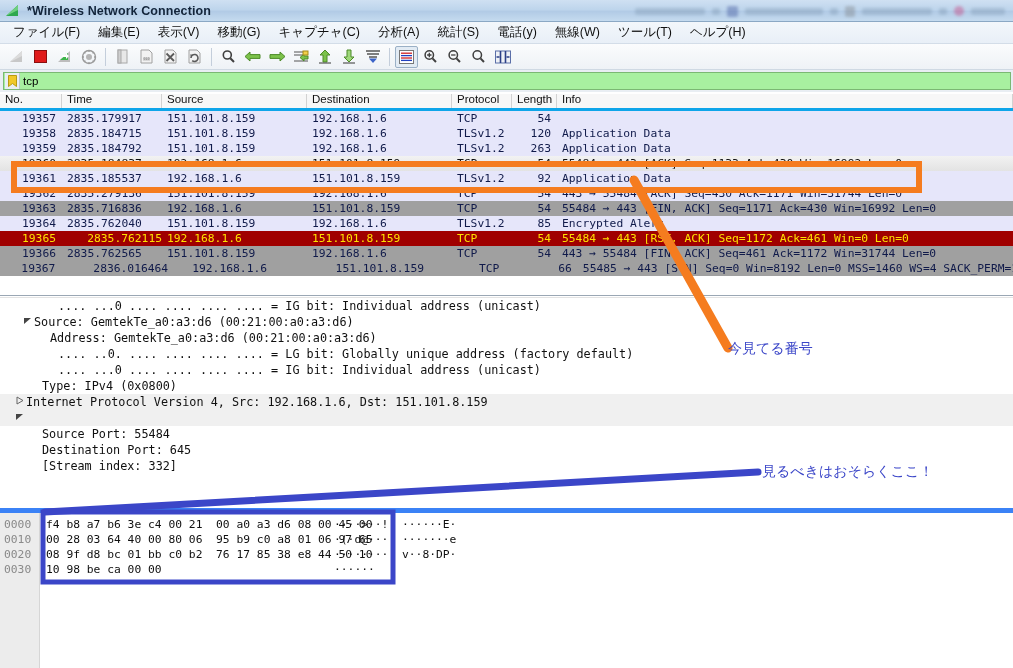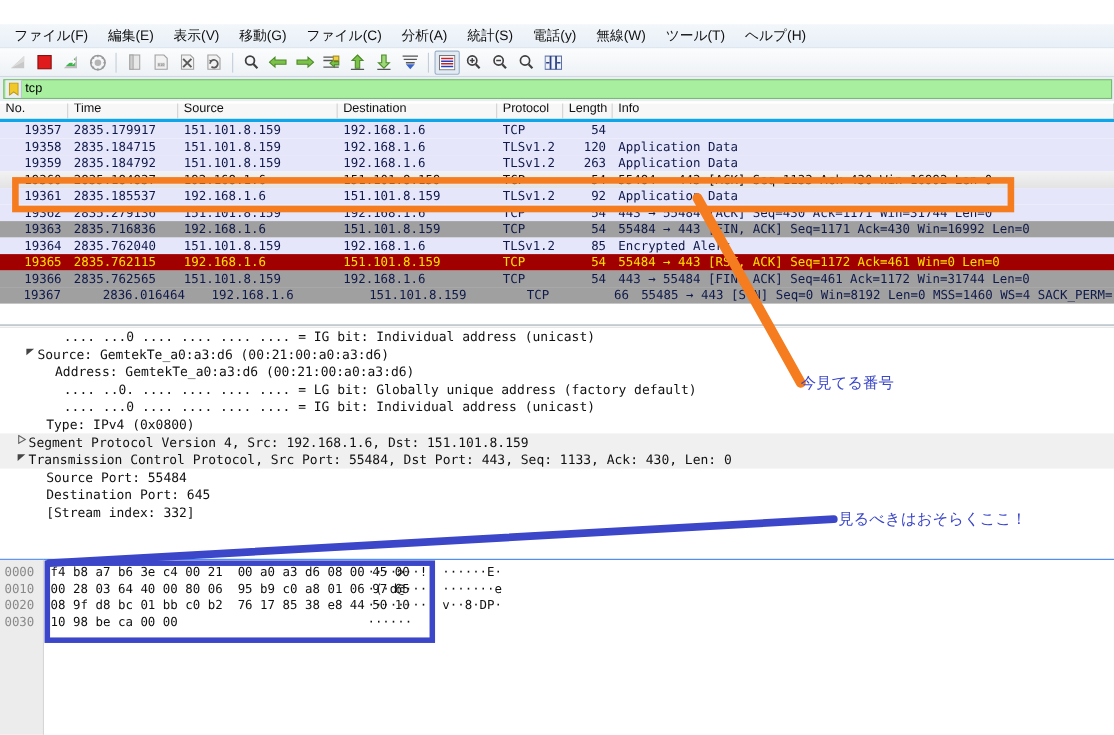--- a/index.html
+++ b/index.html
@@ -123,21 +123,21 @@
     color: #101010;
   }
   .drow { height: 16px; line-height: 16px; white-space: nowrap; display: flex; align-items: center; }
   .drow .twisty { width: 14px; flex: 0 0 14px; text-align: center; color: #555; font-size: 9px; }
   .drow .dtxt { white-space: pre; }
   .drow.hl { background: #f0f0f0; }
 
   
   .hexpane {
     position: absolute; left: 0; top: 508px; width: 1013px; height: 160px;
-    background: #ffffff; border-top: 1px solid #3b82f6;
+    background: #ffffff; border-top: 5px solid #3b82f6;
     font-family: "DejaVu Sans Mono", monospace; font-size: 11.3px;
   }
   .hexgutter {
     position: absolute; left: 0; top: 0; width: 40px; height: 160px;
     background: #ececec; border-right: 1px solid #d6d6d6;
   }
   .hexrow { height: 15px; line-height: 15px; white-space: pre; display: flex; }
   .hexoff { width: 40px; color: #8a8a8a; padding-left: 4px; }
   .hexbytes { color: #101010; padding-left: 6px; width: 280px; }
   .hexascii { color: #101010; padding-left: 14px; }
@@ -150,27 +150,48 @@
   svg.overlay {
     position: absolute; left: 0; top: 0; width: 1013px; height: 668px;
     pointer-events: none;
   }
 </style>
 </head>
 <body>
 
 <div id="app">
 
+  <div class="titlebar">
+    <div class="tb-ghost">
+      <div class="g" style="width:70px"></div>
+      <div class="g" style="width:8px"></div>
+      <div class="gsq"></div>
+      <div class="g" style="width:78px"></div>
+      <div class="g" style="width:8px"></div>
+      <div class="gsq2"></div>
+      <div class="g" style="width:70px"></div>
+      <div class="g" style="width:8px"></div>
+      <div class="gsq3"></div>
+      <div class="g" style="width:34px"></div>
+    </div>
+    <div class="title-icon">
+      <svg width="16" height="14" viewBox="0 0 16 14">
+        <path d="M1 12 L13 1 L13 12 Z" fill="#2fa84f"></path>
+        <path d="M1 12 L13 1 L13 6 Z" fill="#6fcf7f"></path>
+      </svg>
+    </div>
+    <div class="title-text">*Wireless Network Connection</div>
+  </div>
 
   <div class="menubar" id="menubar">
       <div class="menu-item">ファイル(F)</div>
       <div class="menu-item">編集(E)</div>
       <div class="menu-item">表示(V)</div>
       <div class="menu-item">移動(G)</div>
-      <div class="menu-item">ファイル(C)</div>
+      <div class="menu-item">キャプチャ(C)</div>
       <div class="menu-item">分析(A)</div>
       <div class="menu-item">統計(S)</div>
       <div class="menu-item">電話(y)</div>
       <div class="menu-item">無線(W)</div>
       <div class="menu-item">ツール(T)</div>
       <div class="menu-item">ヘルプ(H)</div>
     </div>
 
   <div class="toolbar">
     <div class="tbtn">
@@ -402,21 +423,21 @@
           <div class="c num" style="width: 62px;">19364</div>
           <div class="c" style="width: 100px;">2835.762040</div>
           <div class="c" style="width: 145px;">151.101.8.159</div>
           <div class="c" style="width: 145px;">192.168.1.6</div>
           <div class="c" style="width: 60px;">TLSv1.2</div>
           <div class="c num" style="width: 45px;">85</div>
           <div class="c" style="width: auto; flex: 1 1 auto;">Encrypted Alert</div>
         </div>
         <div class="prow red">
           <div class="c num" style="width: 62px;">19365</div>
-          <div class="c" style="width: 100px;">2835.762115</div>
+          <div class="c" style="width: 100px; text-align: right;">2835.762115</div>
           <div class="c" style="width: 145px;">192.168.1.6</div>
           <div class="c" style="width: 145px;">151.101.8.159</div>
           <div class="c" style="width: 60px;">TCP</div>
           <div class="c num" style="width: 45px;">54</div>
           <div class="c" style="width: auto; flex: 1 1 auto;">55484 → 443 [RST, ACK] Seq=1172 Ack=461 Win=0 Len=0</div>
         </div>
         <div class="prow gray">
           <div class="c num" style="width: 62px;">19366</div>
           <div class="c" style="width: 100px;">2835.762565</div>
           <div class="c" style="width: 145px;">151.101.8.159</div>
@@ -468,28 +489,27 @@
       <div class="drow">
         <div style="width: 28px; flex: 0 0 auto;"></div>
         <div class="twisty"></div>
         <div class="dtxt">Type: IPv4 (0x0800)</div>
       </div>
       <div class="drow hl">
         <div style="width: 12px; flex: 0 0 auto;"></div>
         <div class="twisty"><svg width="9" height="9" viewBox="0 0 9 9">
             <path d="M2 1 L8 4.5 L2 8 Z" fill="none" stroke="#666"></path>
           </svg></div>
-        <div class="dtxt">Segment Protocol Version 4, Src: 192.168.1.6, Dst: 151.101.8.159</div>
+        <div class="dtxt">Internet Protocol Version 4, Src: 192.168.1.6, Dst: 151.101.8.159</div>
       </div>
       <div class="drow hl">
         <div style="width: 12px; flex: 0 0 auto;"></div>
         <div class="twisty"><svg width="9" height="9" viewBox="0 0 9 9">
             <path d="M1 2 L8 2 L1 8 Z" fill="#444"></path>
           </svg></div>
-        <div class="dtxt">Transmission Control Protocol, Src Port: 55484, Dst Port: 443, Seq: 1133, Ack: 430, Len: 0</div>
       </div>
       <div class="drow">
         <div style="width: 28px; flex: 0 0 auto;"></div>
         <div class="twisty"></div>
         <div class="dtxt">Source Port: 55484</div>
       </div>
       <div class="drow">
         <div style="width: 28px; flex: 0 0 auto;"></div>
         <div class="twisty"></div>
         <div class="dtxt">Destination Port: 645</div>

